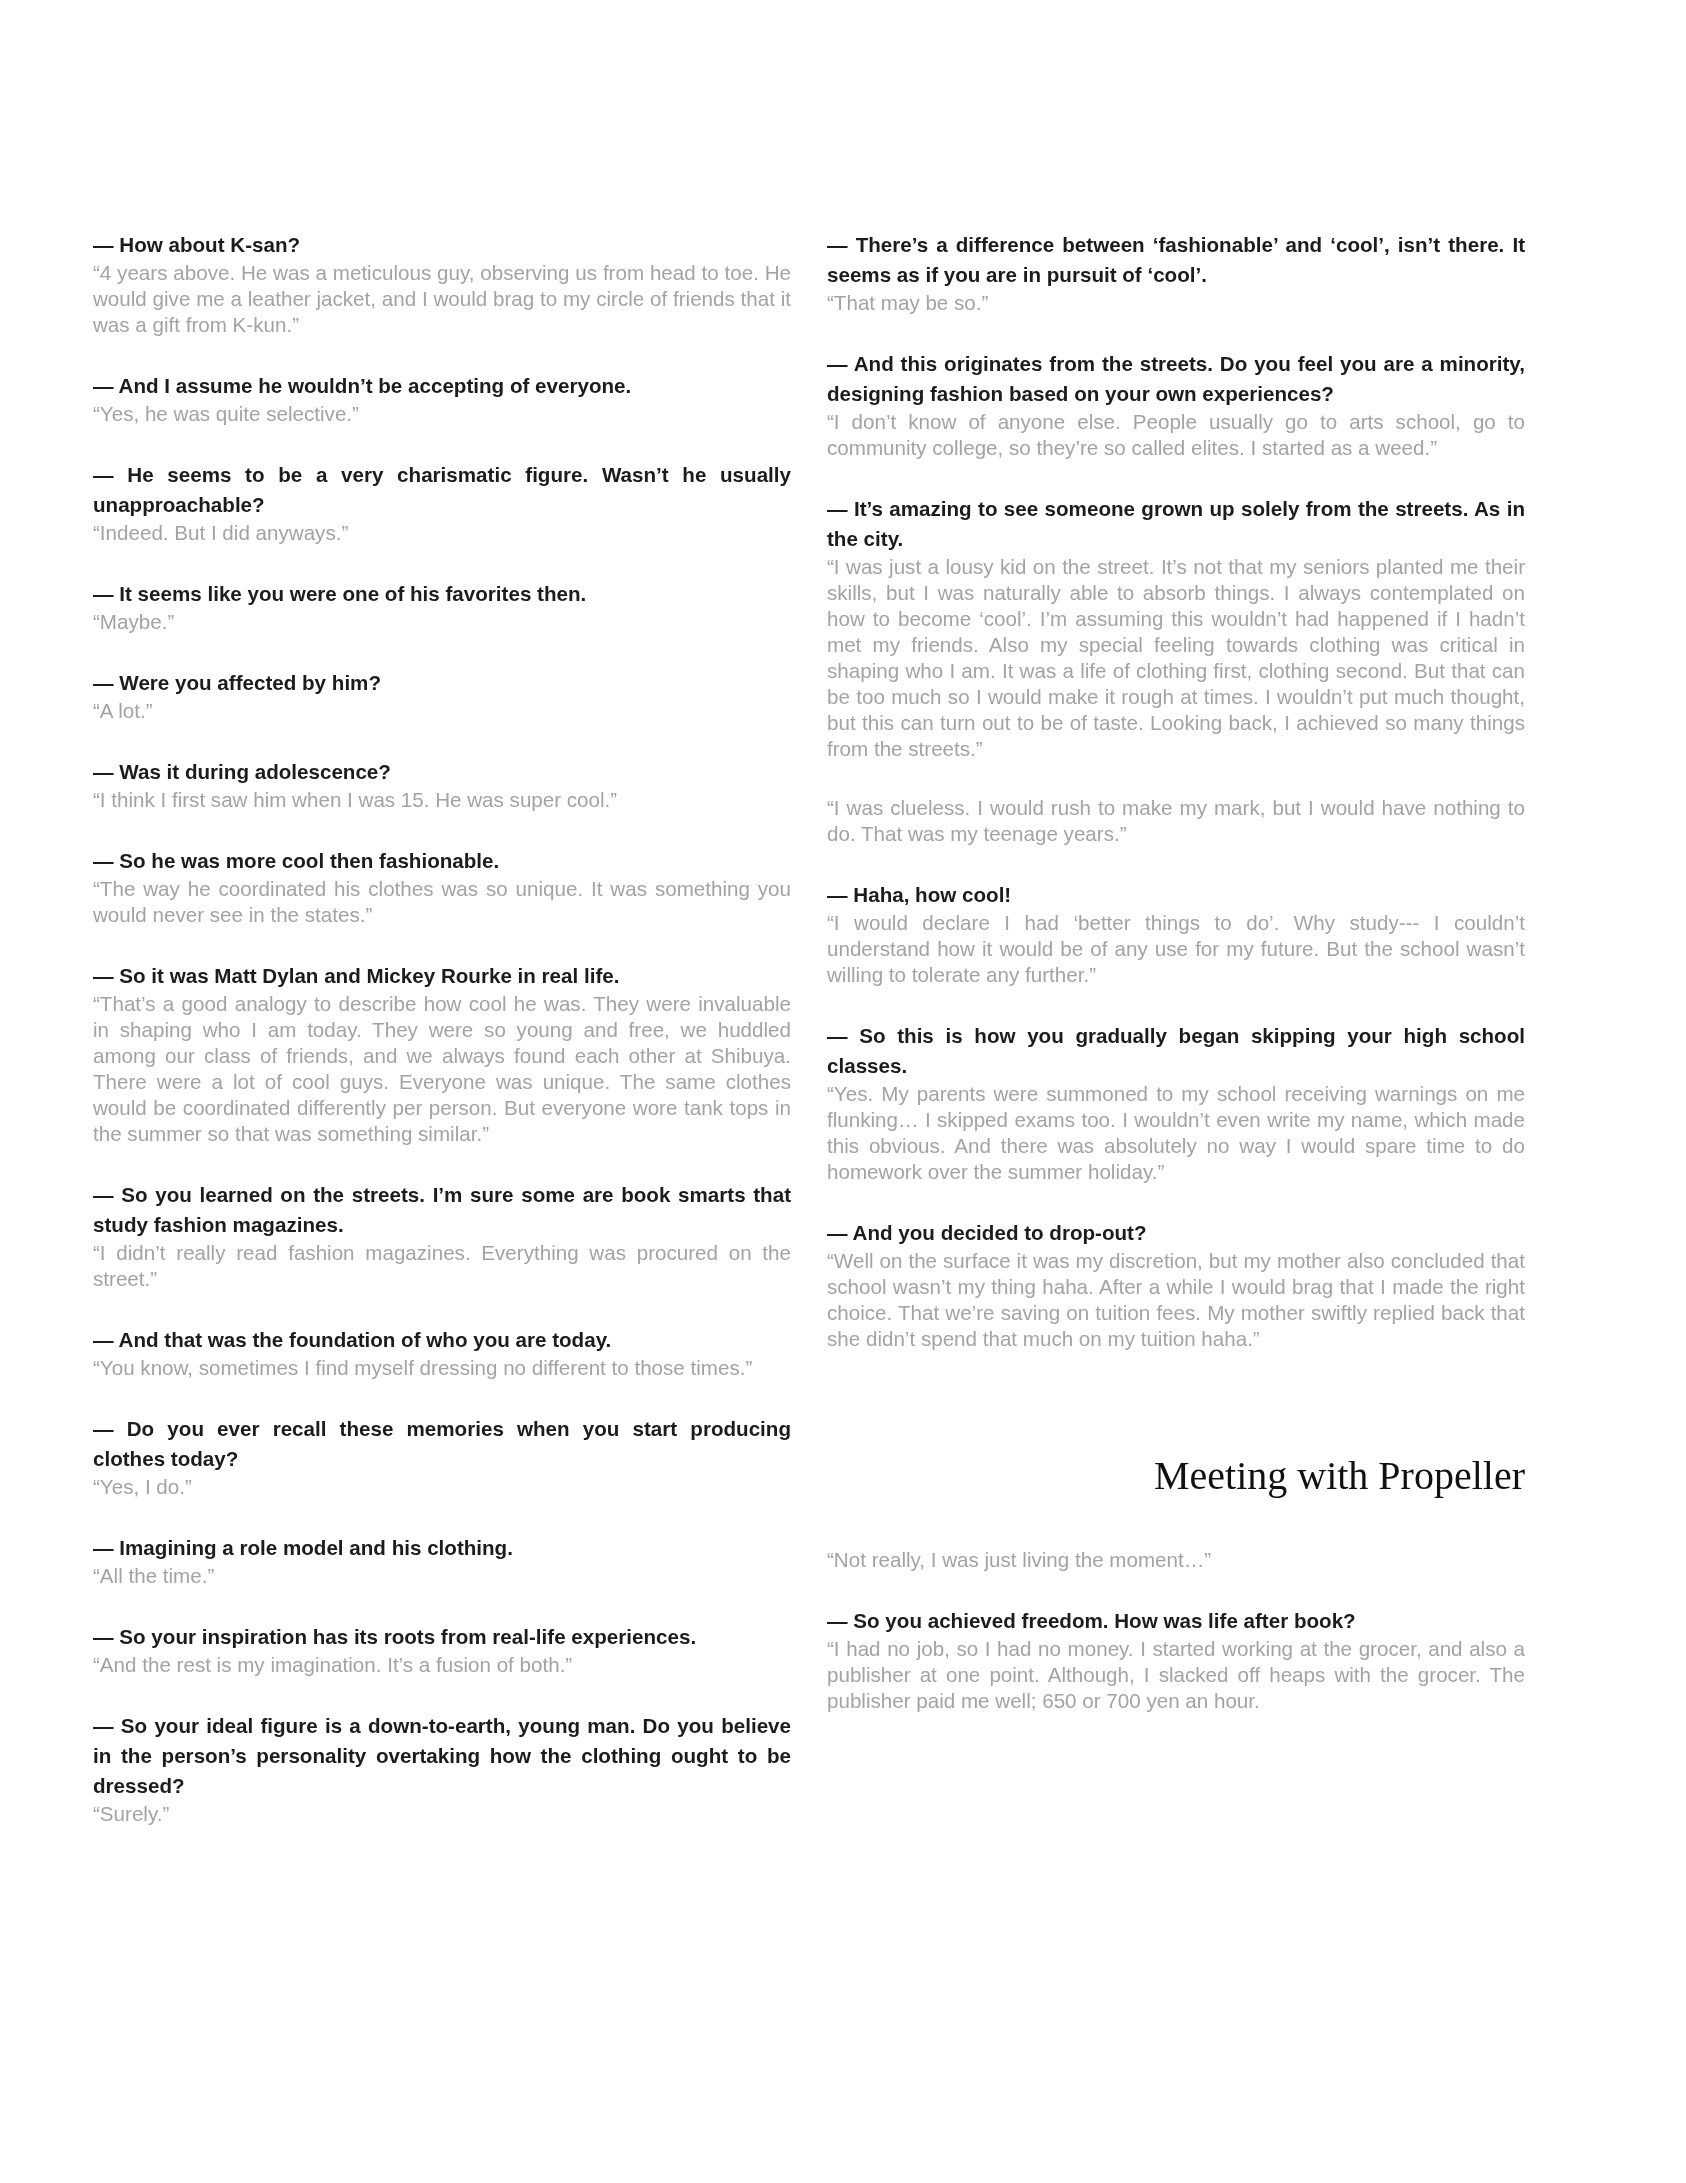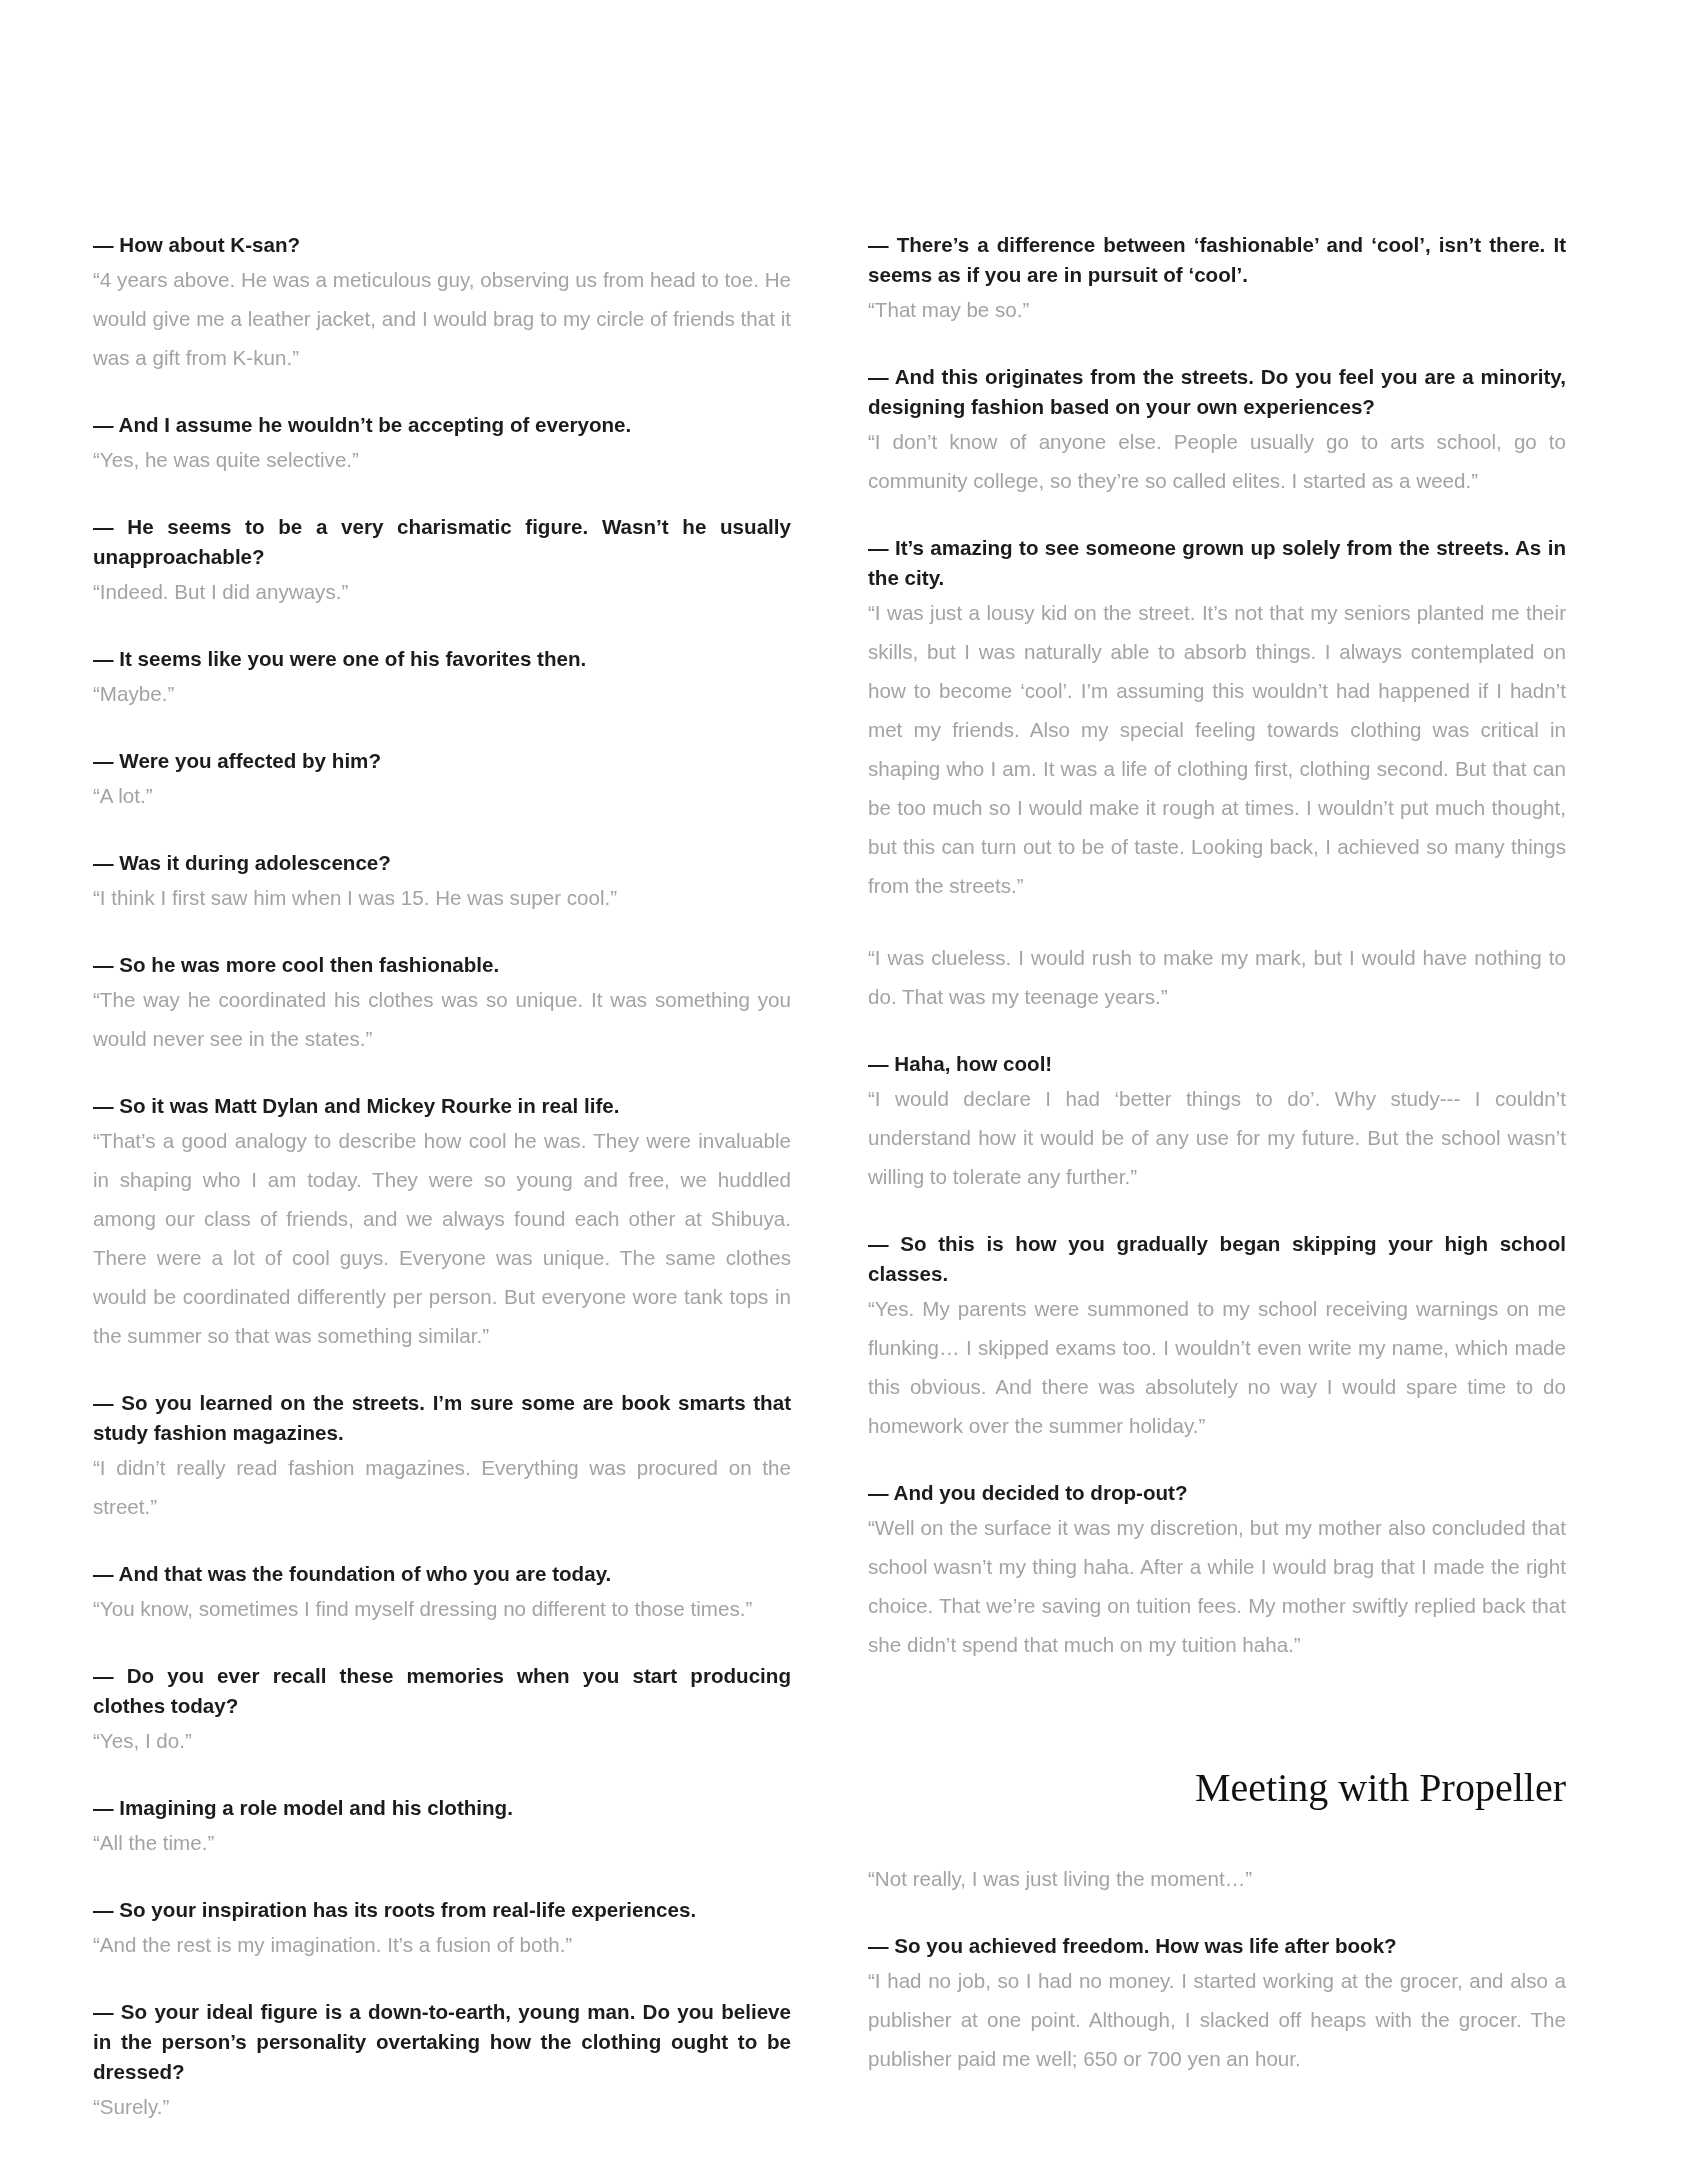--- a/index.html
+++ b/index.html
@@ -11,21 +11,21 @@
     position: relative;
     width: 1687px;
     height: 2183px;
     background: #ffffff;
     font-family: "Liberation Sans", sans-serif;
     box-sizing: border-box;
     overflow: hidden;
   }
   .content {
     display: flex;
-    gap: 77px;
+    gap: 36px;
     padding: 230px 93px 0 93px;
     box-sizing: border-box;
   }
   .column {
     width: 698px;
     flex: 0 0 698px;
   }
   .qa-block {
     margin: 0 0 33px 0;
   }
@@ -33,21 +33,21 @@
     margin: 0;
     font-size: 20.6px;
     line-height: 30px;
     font-weight: bold;
     color: #1c1c1c;
     text-align: justify;
   }
   .answer {
     margin: 0;
     font-size: 20.6px;
-    line-height: 39px;
+    line-height: 26px;
     font-weight: normal;
     color: #a3a3a3;
     text-align: justify;
   }
   .section-heading {
     font-family: "Liberation Serif", serif;
     font-weight: normal;
     font-size: 40px;
     line-height: 48px;
     color: #111111;

